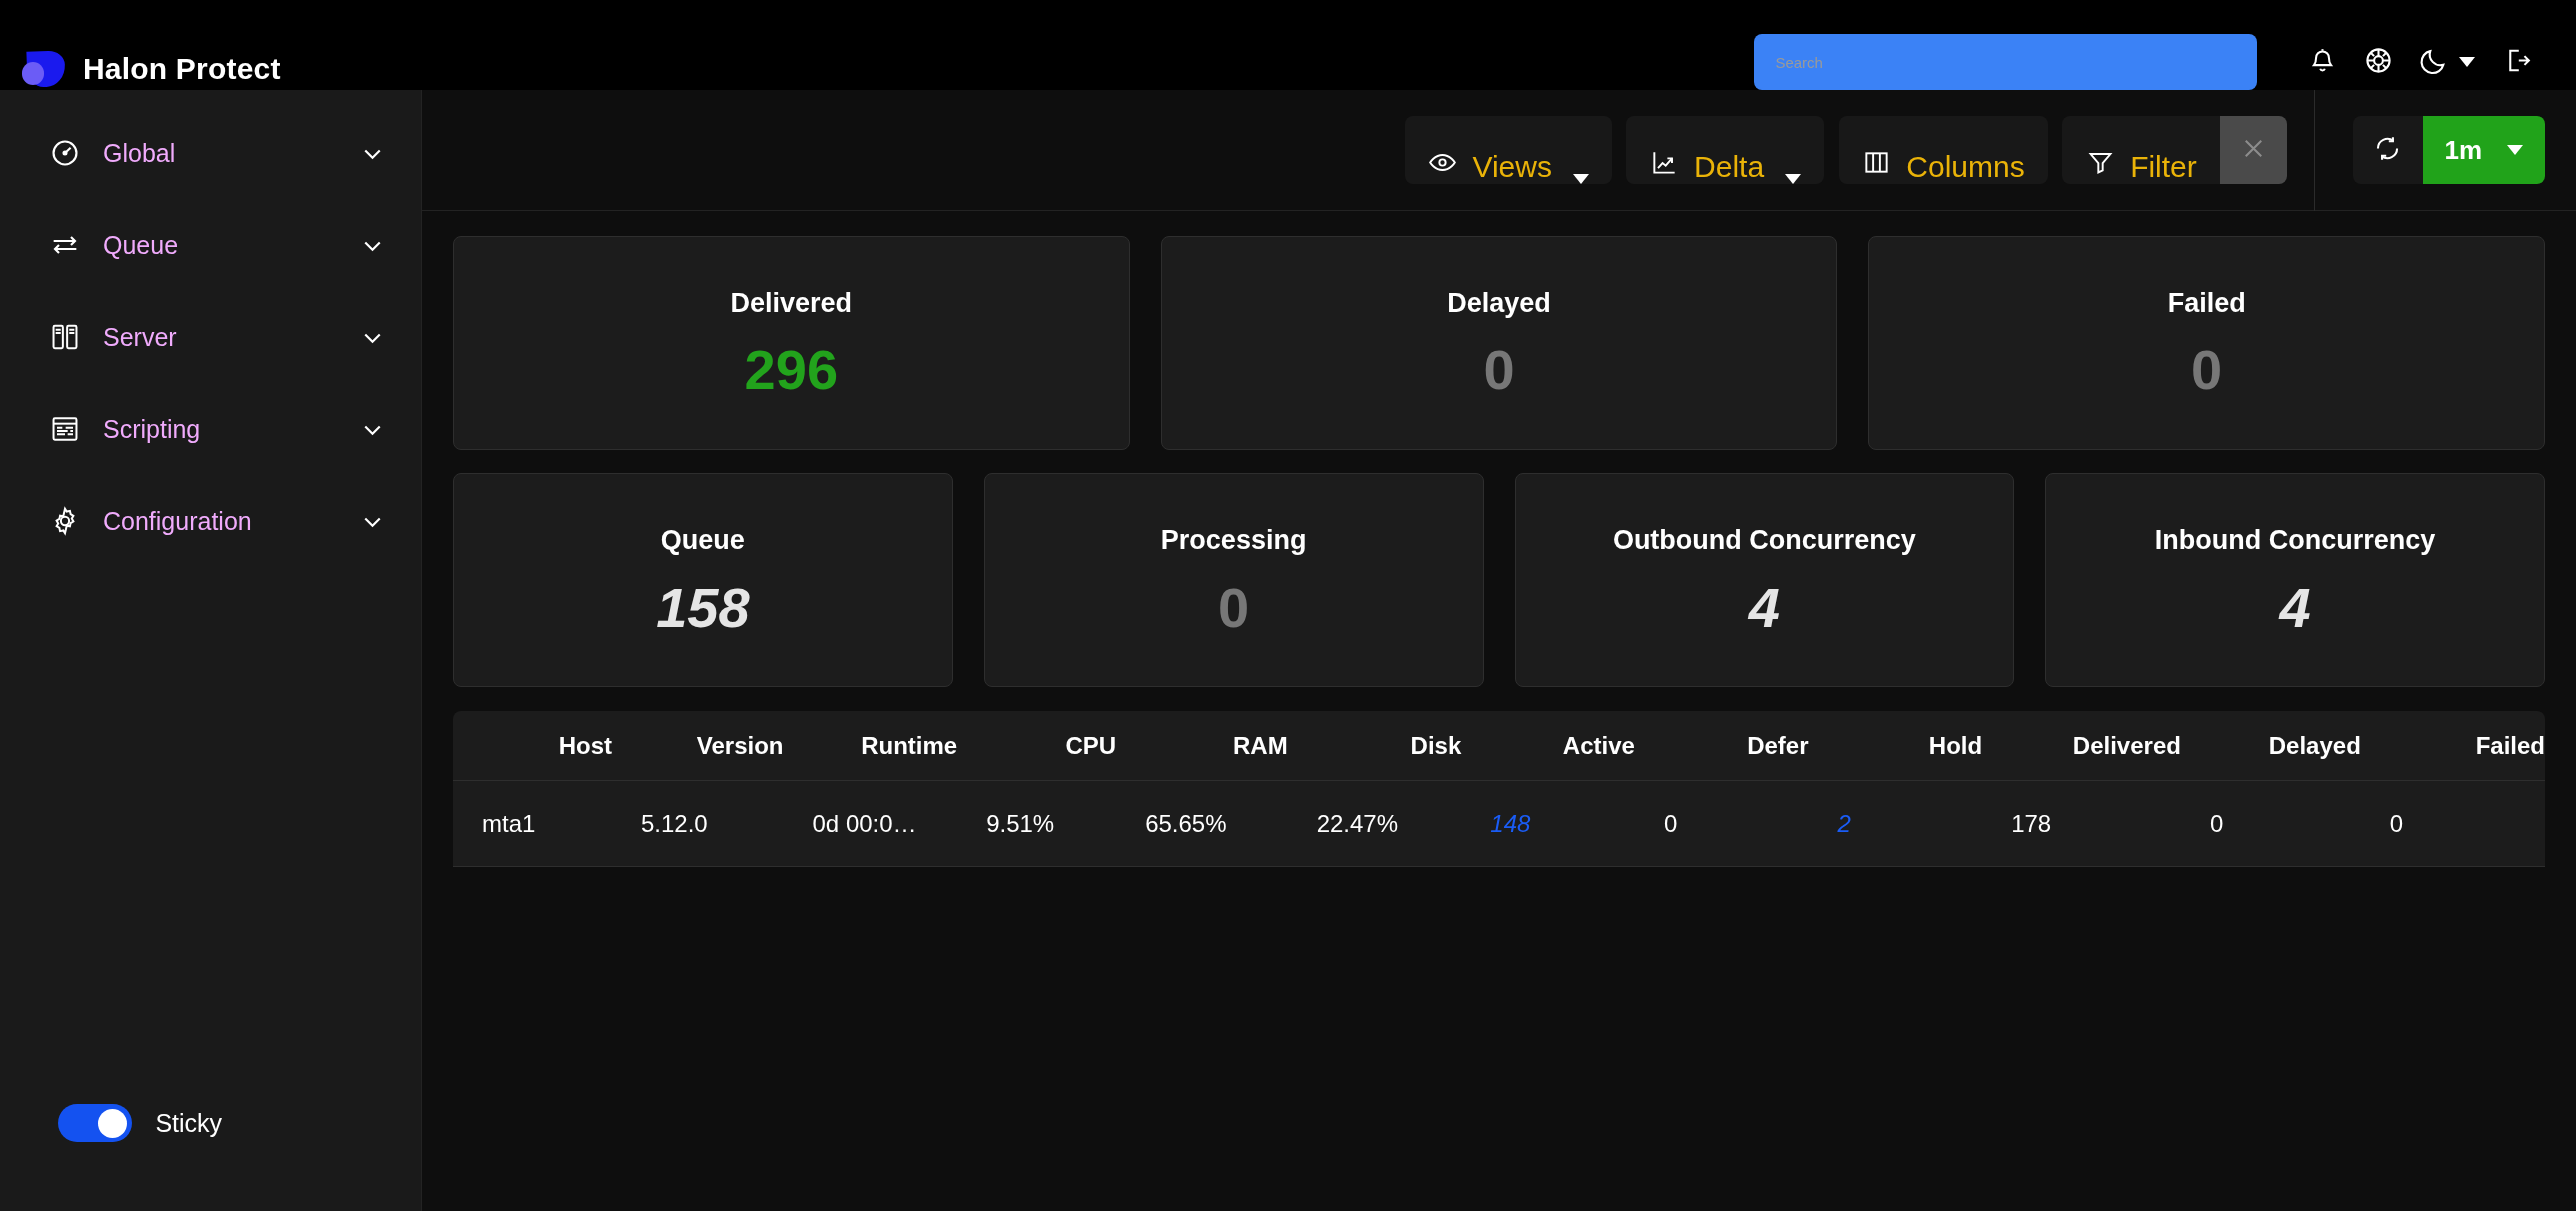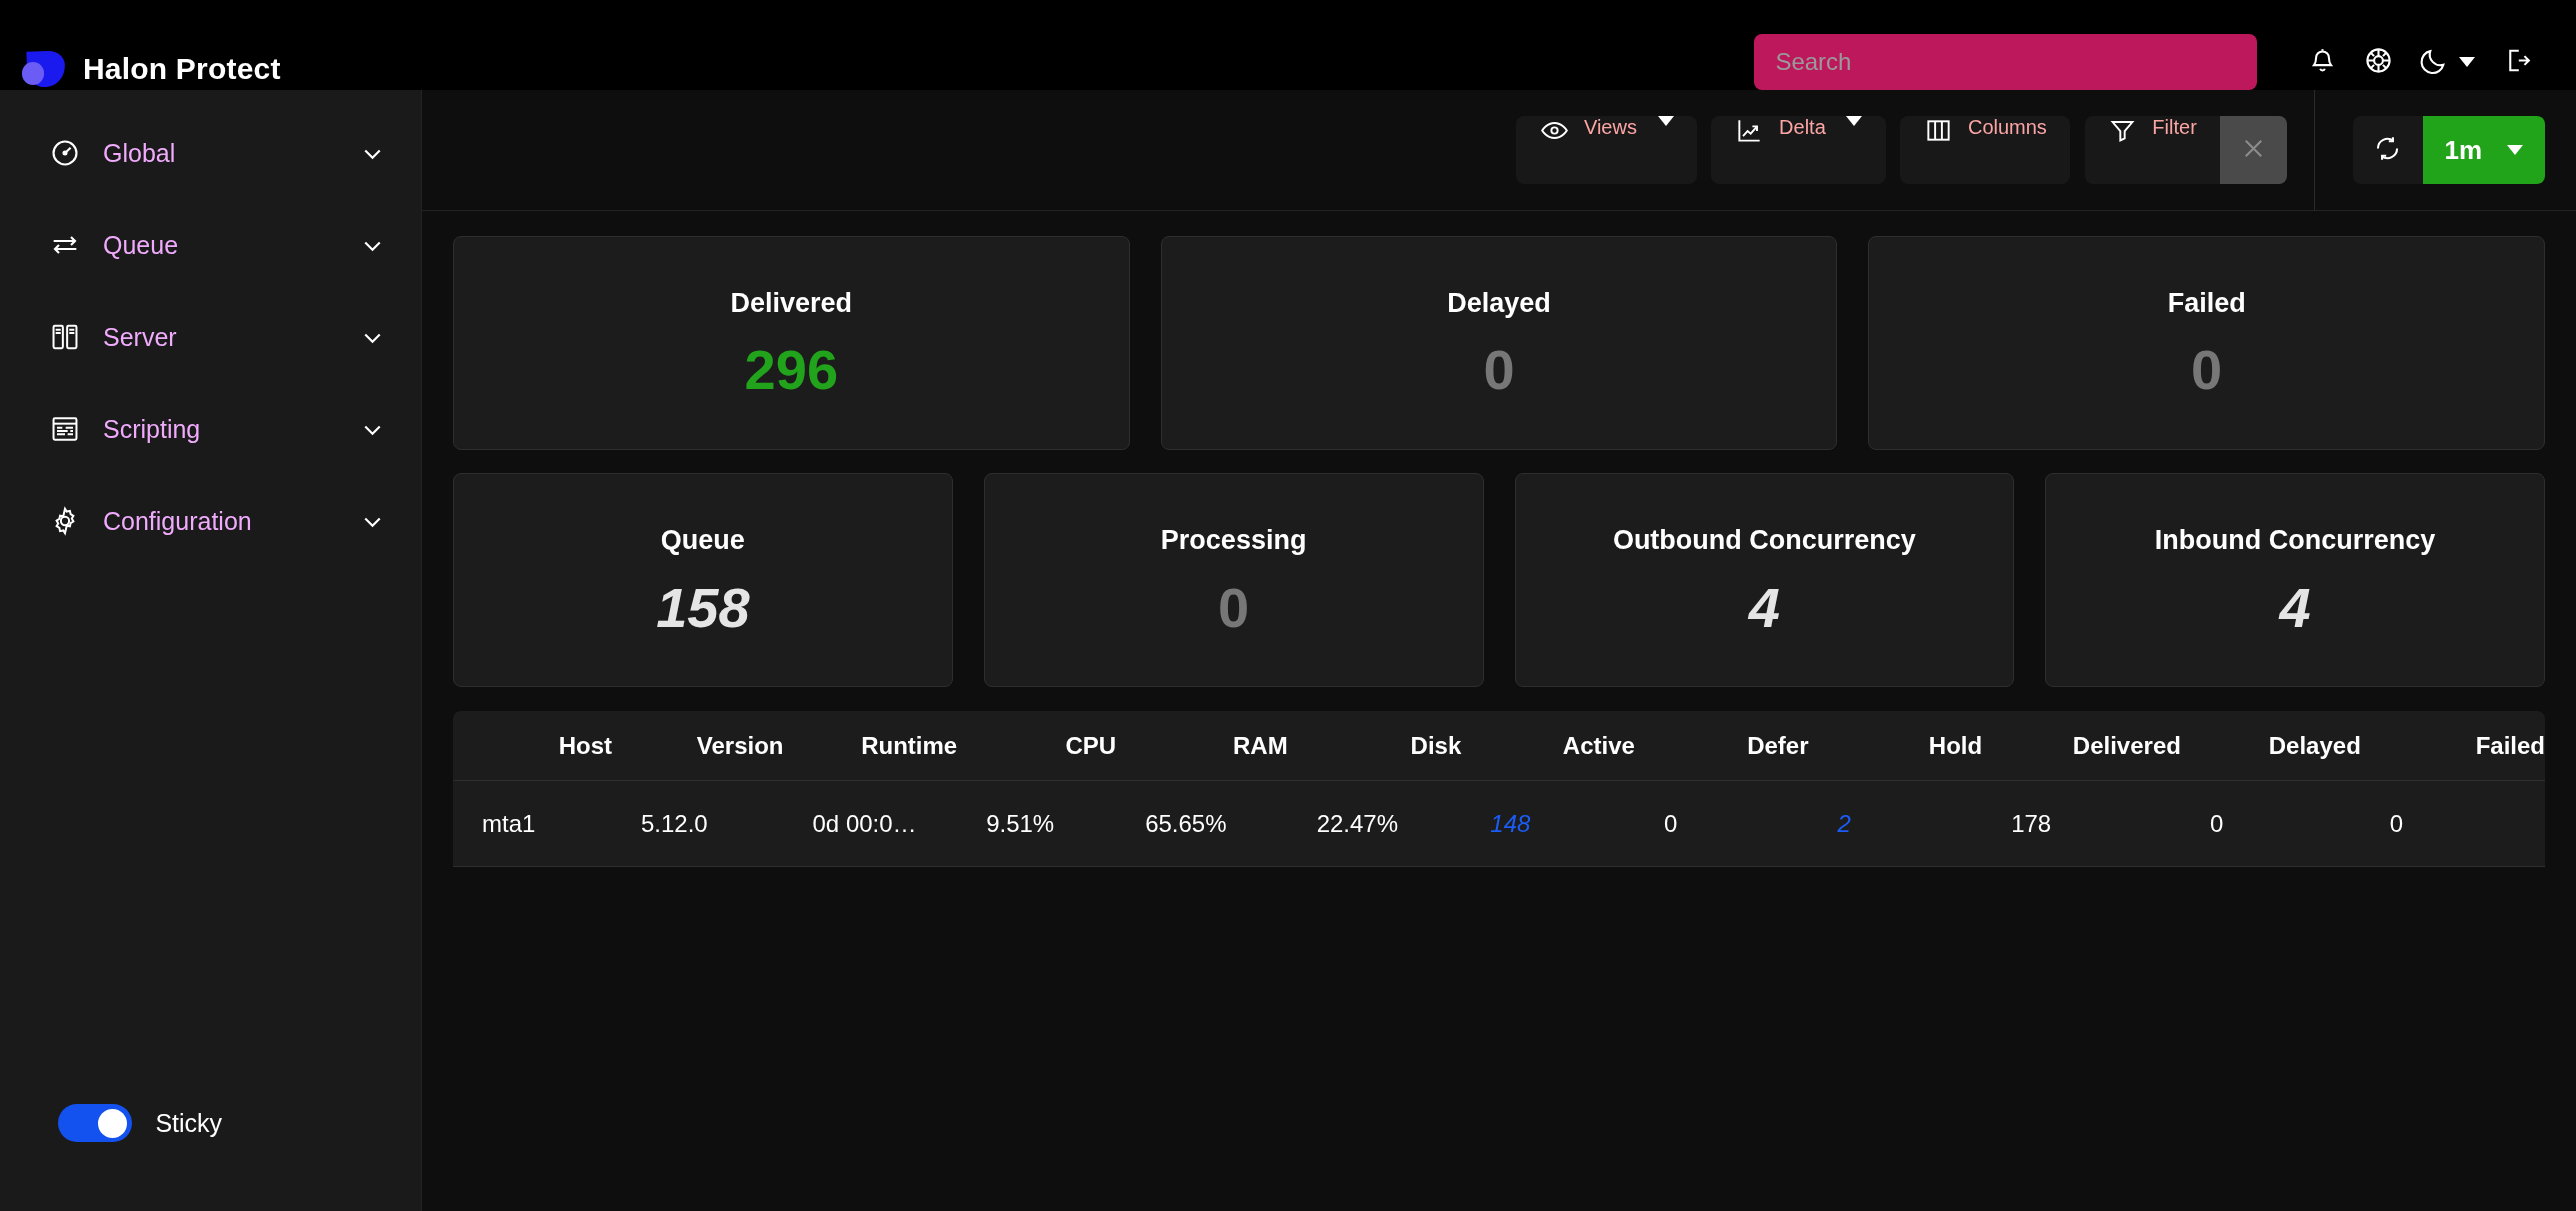--- a/index.html
+++ b/index.html
@@ -31,23 +31,23 @@
   .logo-dot {
     position: absolute; left: 1.8px; top: 15.3px; width: 22.5px; height: 22.5px;
     border-radius: 50%; background: #6b5cf6;
   }
   .brand-title { font-size: 30px; font-weight: 700; letter-spacing: 0.2px; }
 
   .topbar-right {
     margin-left: auto; display: flex; align-items: center; gap: 0;
   }
   .search-box {
-    width: 503px; height: 56px; background: #be185d;
+    width: 503px; height: 56px; background: #3b82f6;
     border: none; border-radius: 8px;
-    color: #ffffff; font-size: 24px; font-family: inherit;
+    color: #ffffff; font-size: 15px; font-family: inherit;
     padding: 0 21.6px; outline: none;
     margin-right: 38px;
   }
   .search-box::placeholder { color: #9a9a9a; }
   .icon-btn {
     width: 56px; height: 56px; display: flex; align-items: center; justify-content: center;
     background: none; border: none; cursor: pointer;
   }
   .theme-group { display: flex; align-items: center; gap: 9px; margin: 0 14.4px 0 10.8px; }
   .caret-sm { width: 0; height: 0; border-left: 8px solid transparent; border-right: 8px solid transparent; border-top: 10px solid #ffffff; }
@@ -94,22 +94,22 @@
 
   .toolbar {
     height: 121px; flex: 0 0 121px;
     display: flex; align-items: center; justify-content: flex-end;
     padding: 0 31px;
     border-bottom: 0.9px solid #232323;
     gap: 14.4px;
   }
   .tb-btn {
     height: 68px; background: #181818; border: none; border-radius: 8px;
-    color: #fca5a5; font-size: 20px; font-family: inherit;
-    display: flex; align-items: flex-start; gap: 15.3px;
+    color: #eab308; font-size: 30px; font-family: inherit;
+    display: flex; align-items: flex-end; gap: 15.3px;
     padding: 0 23.4px; cursor: pointer;
   }
   .tb-caret { width: 0; height: 0; border-left: 8px solid transparent; border-right: 8px solid transparent; border-top: 10px solid #ffffff; margin-left: 5.4px; }
   .filter-group { display: flex; align-items: center; }
   .filter-group .tb-btn { border-radius: 8px 0 0 8px; }
   .filter-clear {
     height: 68px; width: 67px; background: #4a4a4a; border: none;
     border-radius: 0 8px 8px 0; cursor: pointer;
     display: flex; align-items: center; justify-content: center;
   }

